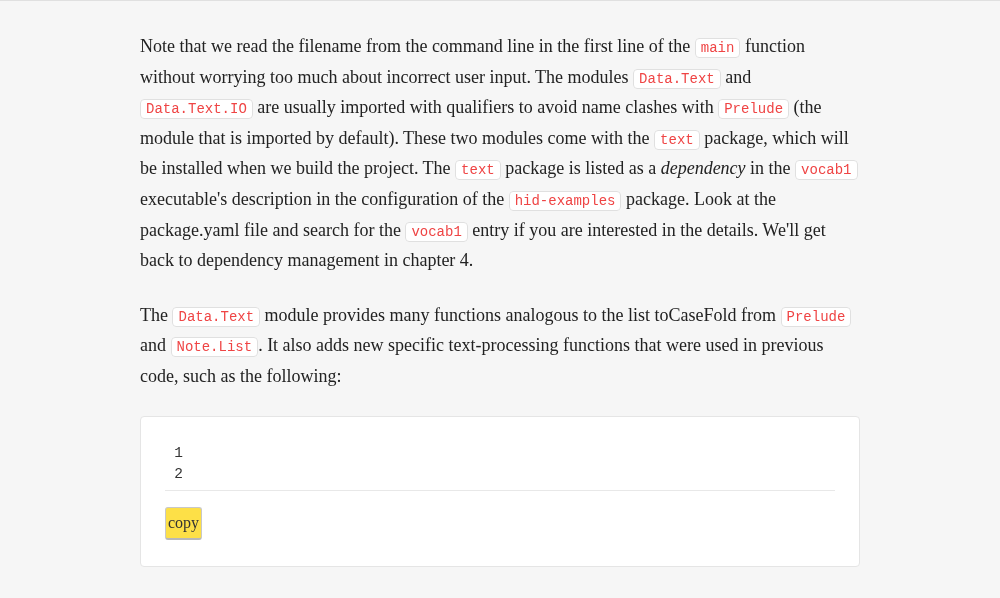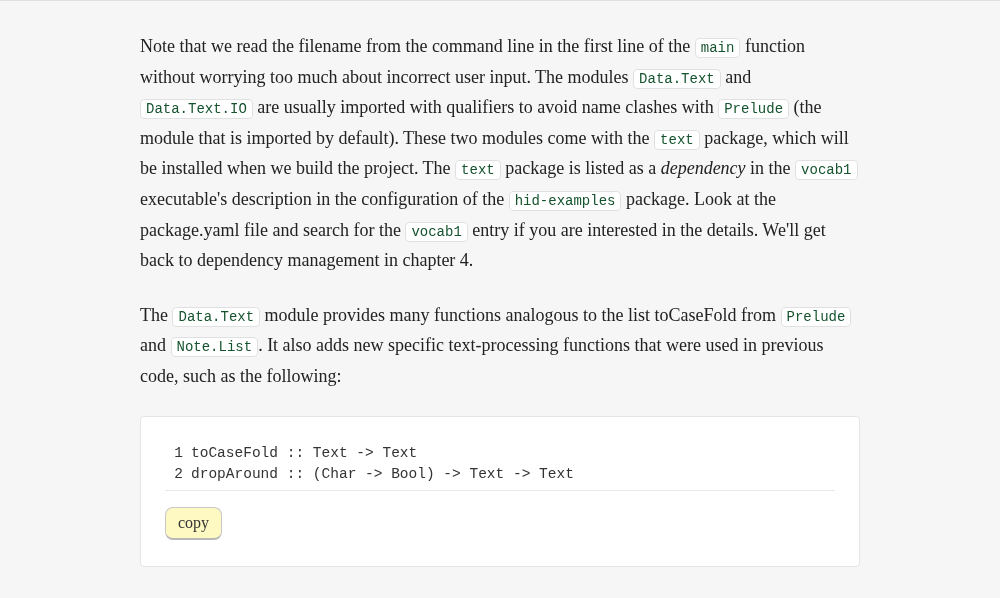--- a/index.html
+++ b/index.html
@@ -24,21 +24,21 @@
     p {
       margin-bottom: 24px;
     }
     code.inline {
       font-family: 'Courier New', Courier, monospace;
       font-size: 14px;
       background: #fff;
       border: 1px solid #e0e0e0;
       padding: 1px 5px;
       border-radius: 4px;
-      color: #14532d;
+      color: #ef4444;
     }
     em {
     }
     .code-block {
       background: #fff;
       border: 1px solid #e5e5e5;
       border-radius: 4px;
       padding: 26px 24px 26px 24px;
       margin-top: 18px;
     }
@@ -57,43 +57,43 @@
     }
     .line-num {
       width: 18px;
       text-align: right;
       margin-right: 8px;
       color: #333;
     }
     .copy-btn {
       font-family: Georgia, 'Times New Roman', serif;
       font-size: 16px;
-      background: #fef9c3;
+      background: #fde047;
       border: 1px solid #c8c8c8;
       border-bottom: 2px solid #b8b8b8;
-      border-radius: 8px;
-      padding: 6px 12px;
+      border-radius: 3px;
+      padding: 6px 2px;
       cursor: pointer;
       color: #333;
     }
   </style>
 </head>
 <body>
 
 <div class="content">
 
   <p>
     <span>Note that we read the filename from the command line in the first line of the </span><code class="inline">main</code><span> function without worrying too much about incorrect user input. The modules </span><code class="inline">Data.Text</code><span> and </span><code class="inline">Data.Text.IO</code><span> are usually imported with qualifiers to avoid name clashes with </span><code class="inline">Prelude</code><span> (the module that is imported by default). These two modules come with the </span><code class="inline">text</code><span> package, which will be installed when we build the project. The </span><code class="inline">text</code><span> package is listed as a </span><em>dependency</em><span> in the </span><code class="inline">vocab1</code><span> executable's description in the configuration of the </span><code class="inline">hid-examples</code><span> package. Look at the package.yaml file and search for the </span><code class="inline">vocab1</code><span> entry if you are interested in the details. We'll get back to dependency management in chapter 4.</span>
   </p>
 
   <p>
     <span>The </span><code class="inline">Data.Text</code><span> module provides many functions analogous to the list toCaseFold from </span><code class="inline">Prelude</code><span> and </span><code class="inline">Note.List</code><span>. It also adds new specific text-processing functions that were used in previous code, such as the following:</span>
   </p>
 
   <div class="code-block">
     <div class="code-lines">
-      <div class="code-line"><span class="line-num">1</span><span>toCaseFold :: Text -&gt; Text</span></div>
-      <div class="code-line"><span class="line-num">2</span><span>dropAround :: (Char -&gt; Bool) -&gt; Text -&gt; Text</span></div>
+      <div class="code-line"><span class="line-num">1</span></div>
+      <div class="code-line"><span class="line-num">2</span></div>
     </div>
     <button class="copy-btn">copy</button>
   </div>
 
 </div>
 
 </body></html>

